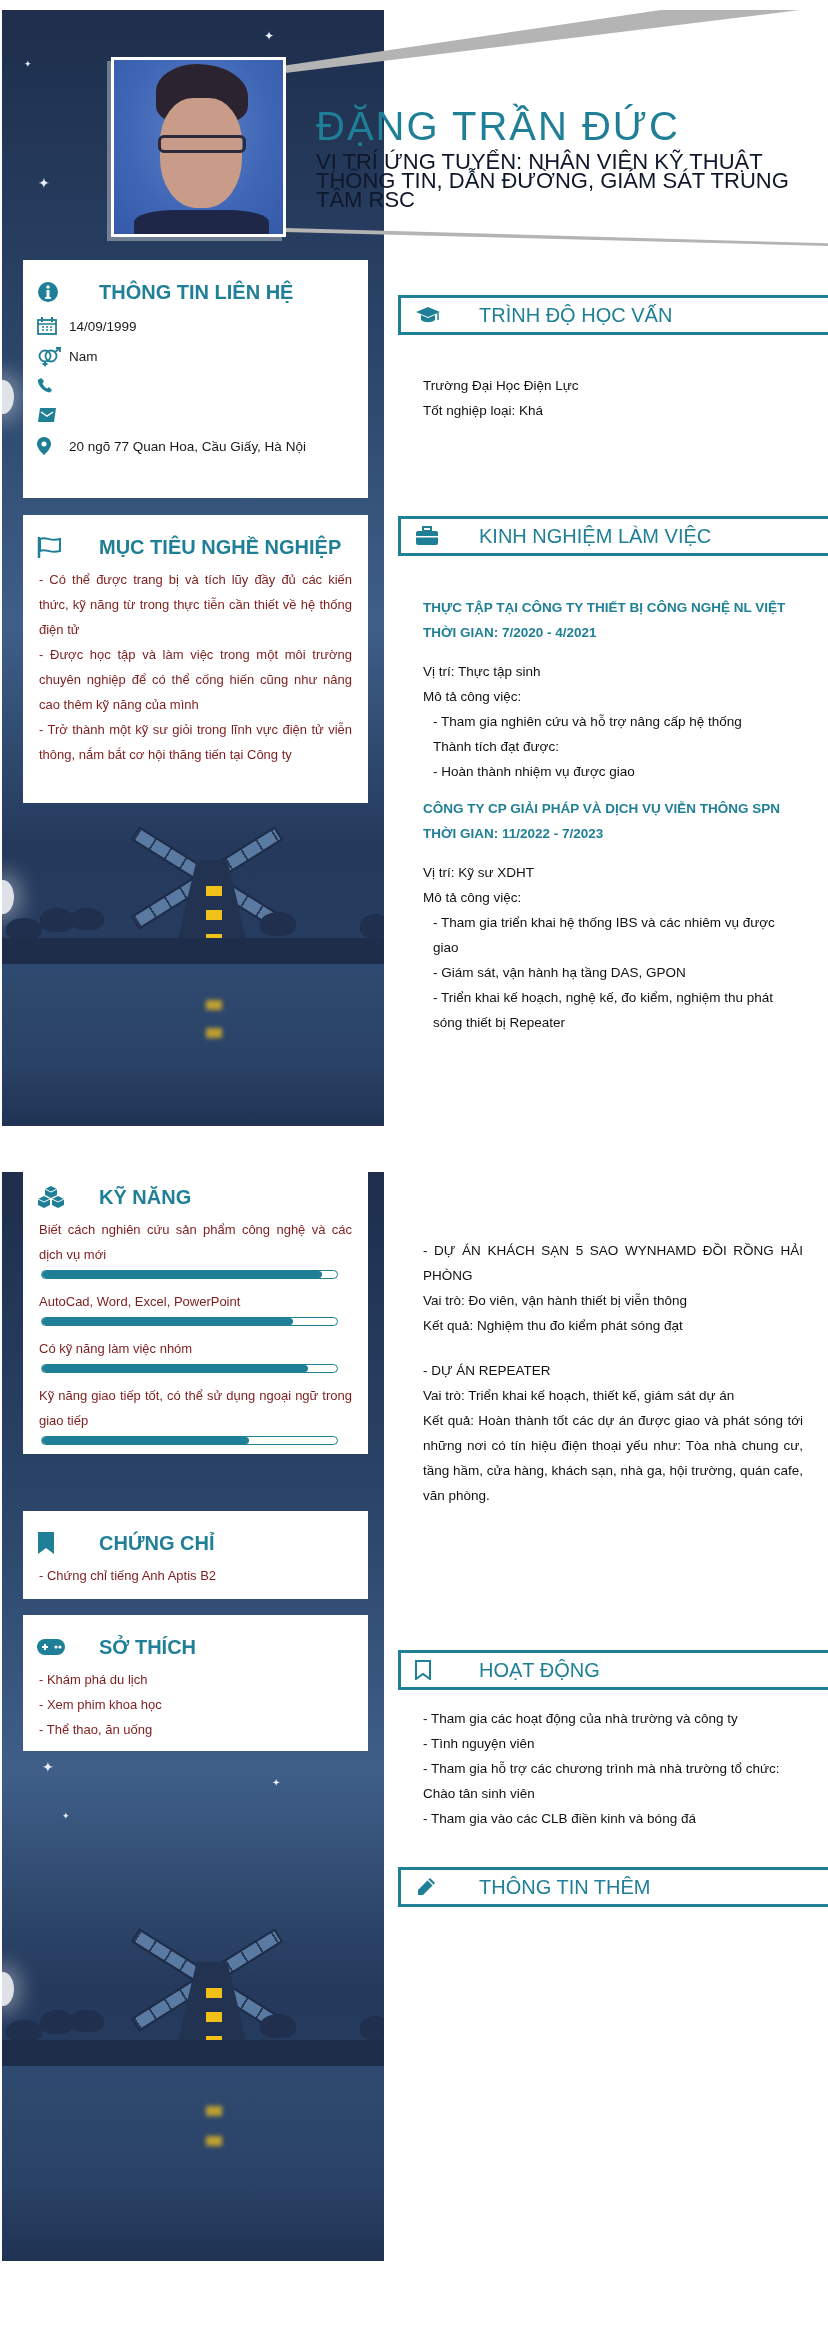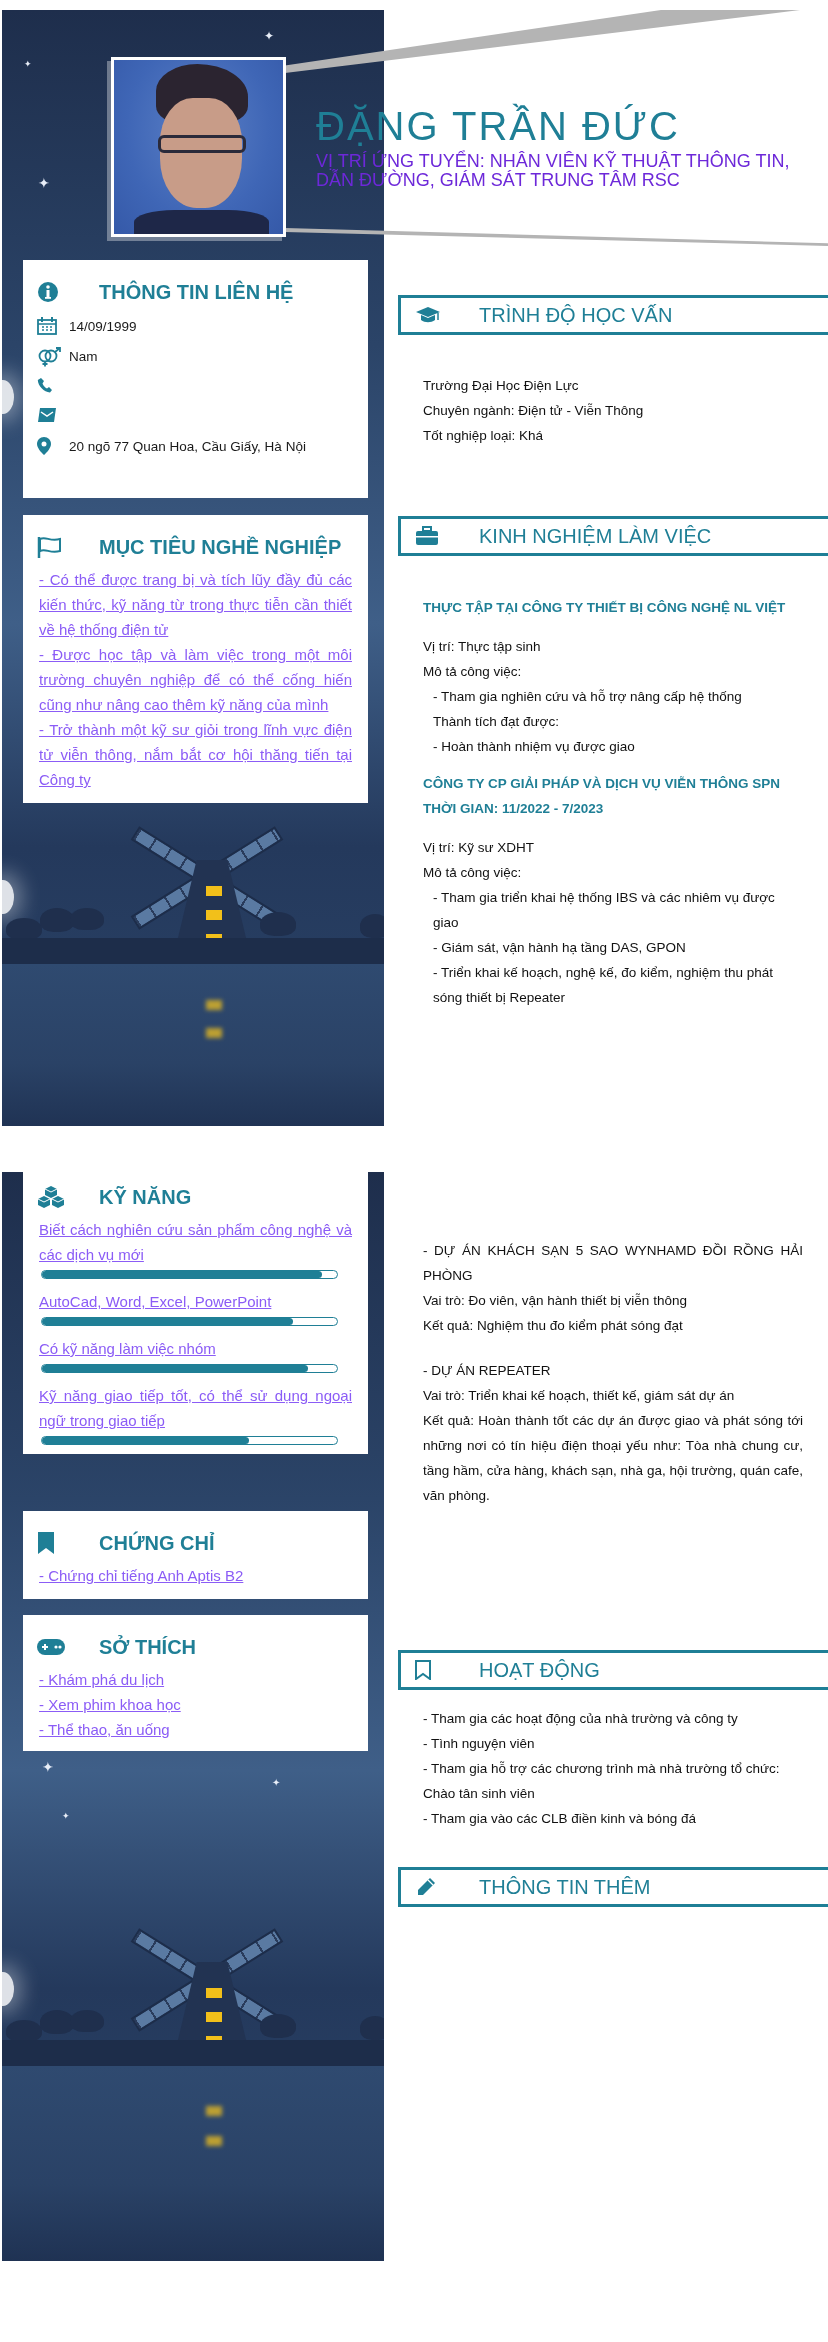--- a/index.html
+++ b/index.html
@@ -38,28 +38,28 @@
     clip-path: polygon(0 0, 100% 85%, 100% 100%, 0 22%); }
 
   .photo-frame { position: absolute; left: 111px; top: 57px; width: 175px; height: 180px; background: #fff; padding: 3px; box-shadow: -4px 4px 0 rgba(255,255,255,0.35); }
   .photo { width: 100%; height: 100%; background: radial-gradient(ellipse at 50% 40%, #5b80c6 0%, #3f66b6 60%, #3559a8 100%); position: relative; overflow: hidden; }
   .photo .hair { position: absolute; left: 42px; top: 4px; width: 92px; height: 60px; background: #2b2430; border-radius: 45% 55% 30% 30%; }
   .photo .face { position: absolute; left: 46px; top: 38px; width: 82px; height: 110px; background: #c89c88; border-radius: 40% 40% 45% 45%; }
   .photo .glasses { position: absolute; left: 44px; top: 75px; width: 88px; height: 18px; border: 3px solid #2a2a3a; border-radius: 6px; }
   .photo .shirt { position: absolute; left: 20px; top: 150px; width: 135px; height: 40px; background: #1e2748; border-radius: 30% 30% 0 0; }
 
   .name { position: absolute; left: 316px; top: 104px; font-size: 40px; letter-spacing: 2px; color: #1f7f96; font-weight: 400; white-space: nowrap; }
-  .position { position: absolute; left: 316px; top: 152px; width: 480px; font-size: 18px; line-height: 19px; color: #6d28d9; text-transform: uppercase; }
+  .position { position: absolute; left: 316px; top: 152px; width: 480px; font-size: 22px; line-height: 19px; color: #0f172a; text-transform: uppercase; }
 
   
   .card { position: absolute; left: 23px; width: 345px; background: #fff; padding: 0 10px 0 14px; }
   .card-title { display: flex; align-items: center; height: 40px; }
   .card-title .ic { width: 28px; color: #1f7f96; display: flex; align-items: center; justify-content: flex-start; }
   .card-title .tt { margin-left: 34px; font-size: 20px; font-weight: 700; color: #1f7f96; }
-  .card p, .card .line { font-size: 15px; line-height: 25px; color: #8b5cf6; text-decoration: underline; }
+  .card p, .card .line { font-size: 13px; line-height: 25px; color: #7f1d1d; }
   .justify { text-align: justify; }
 
   .contact-row { display: flex; align-items: flex-start; min-height: 30px; }
   .contact-row .ci { width: 32px; color: #1f7f96; padding-top: 5px; display: flex; }
   .contact-row .cv { font-size: 13.5px; line-height: 25px; padding-top: 2px; }
 
   .skill-bar { height: 9px; border: 1.5px solid #1f7f96; border-radius: 5px; margin: 3px 20px 10px 2px; overflow: hidden; background: #fff; }
   .skill-fill { height: 100%; background: #1f7f96; border-radius: 5px; }
 
   
@@ -197,37 +197,37 @@
         <svg width="26" height="18" viewBox="0 0 26 18">
           <path d="M13 1L1 6l12 5 12-5z" fill="#1f7f96"></path>
           <path d="M6 9v5c4 3 10 3 14 0V9l-7 3z" fill="#1f7f96"></path>
           <path d="M23 7v7" stroke="#1f7f96" stroke-width="1.5"></path>
         </svg>
       </span>
     <span class="tt">TRÌNH ĐỘ HỌC VẤN</span>
   </div>
   <div class="sec-body" style="top:373px">
     <div>Trường Đại Học Điện Lực</div>
-    <div>Chuyên ngành: Điện tử - Viễn Thông</div>
     <div>Tốt nghiệp loại: Khá</div>
   </div>
 
   <div class="sec-head" style="top:516px">
     <span class="ic">
         <svg width="24" height="20" viewBox="0 0 24 20">
           <rect x="8" y="1" width="8" height="4" fill="none" stroke="#1f7f96" stroke-width="2"></rect>
           <rect x="1" y="5" width="22" height="14" rx="2" fill="#1f7f96"></rect>
           <rect x="1" y="10" width="22" height="1.5" fill="#fff"></rect>
         </svg>
       </span>
     <span class="tt">KINH NGHIỆM LÀM VIỆC</span>
   </div>
   <div class="sec-body" style="top:595px">
     <div>
       <div class="job-title">THỰC TẬP TẠI CÔNG TY THIẾT BỊ CÔNG NGHỆ NL VIỆT</div>
+      <div class="job-title">THỜI GIAN: 7/2020 - 4/2021</div>
       <div class="gap"></div>
       <div>Vị trí: Thực tập sinh</div>
       <div>Mô tả công việc:</div>
       <div class="indent">- Tham gia nghiên cứu và hỗ trợ nâng cấp hệ thống</div>
       <div class="indent">Thành tích đạt được:</div>
       <div class="indent">- Hoàn thành nhiệm vụ được giao</div>
     </div>
     <div style="height:12px"></div>
     <div>
       <div class="job-title">CÔNG TY CP GIẢI PHÁP VÀ DỊCH VỤ VIỄN THÔNG SPN</div>

